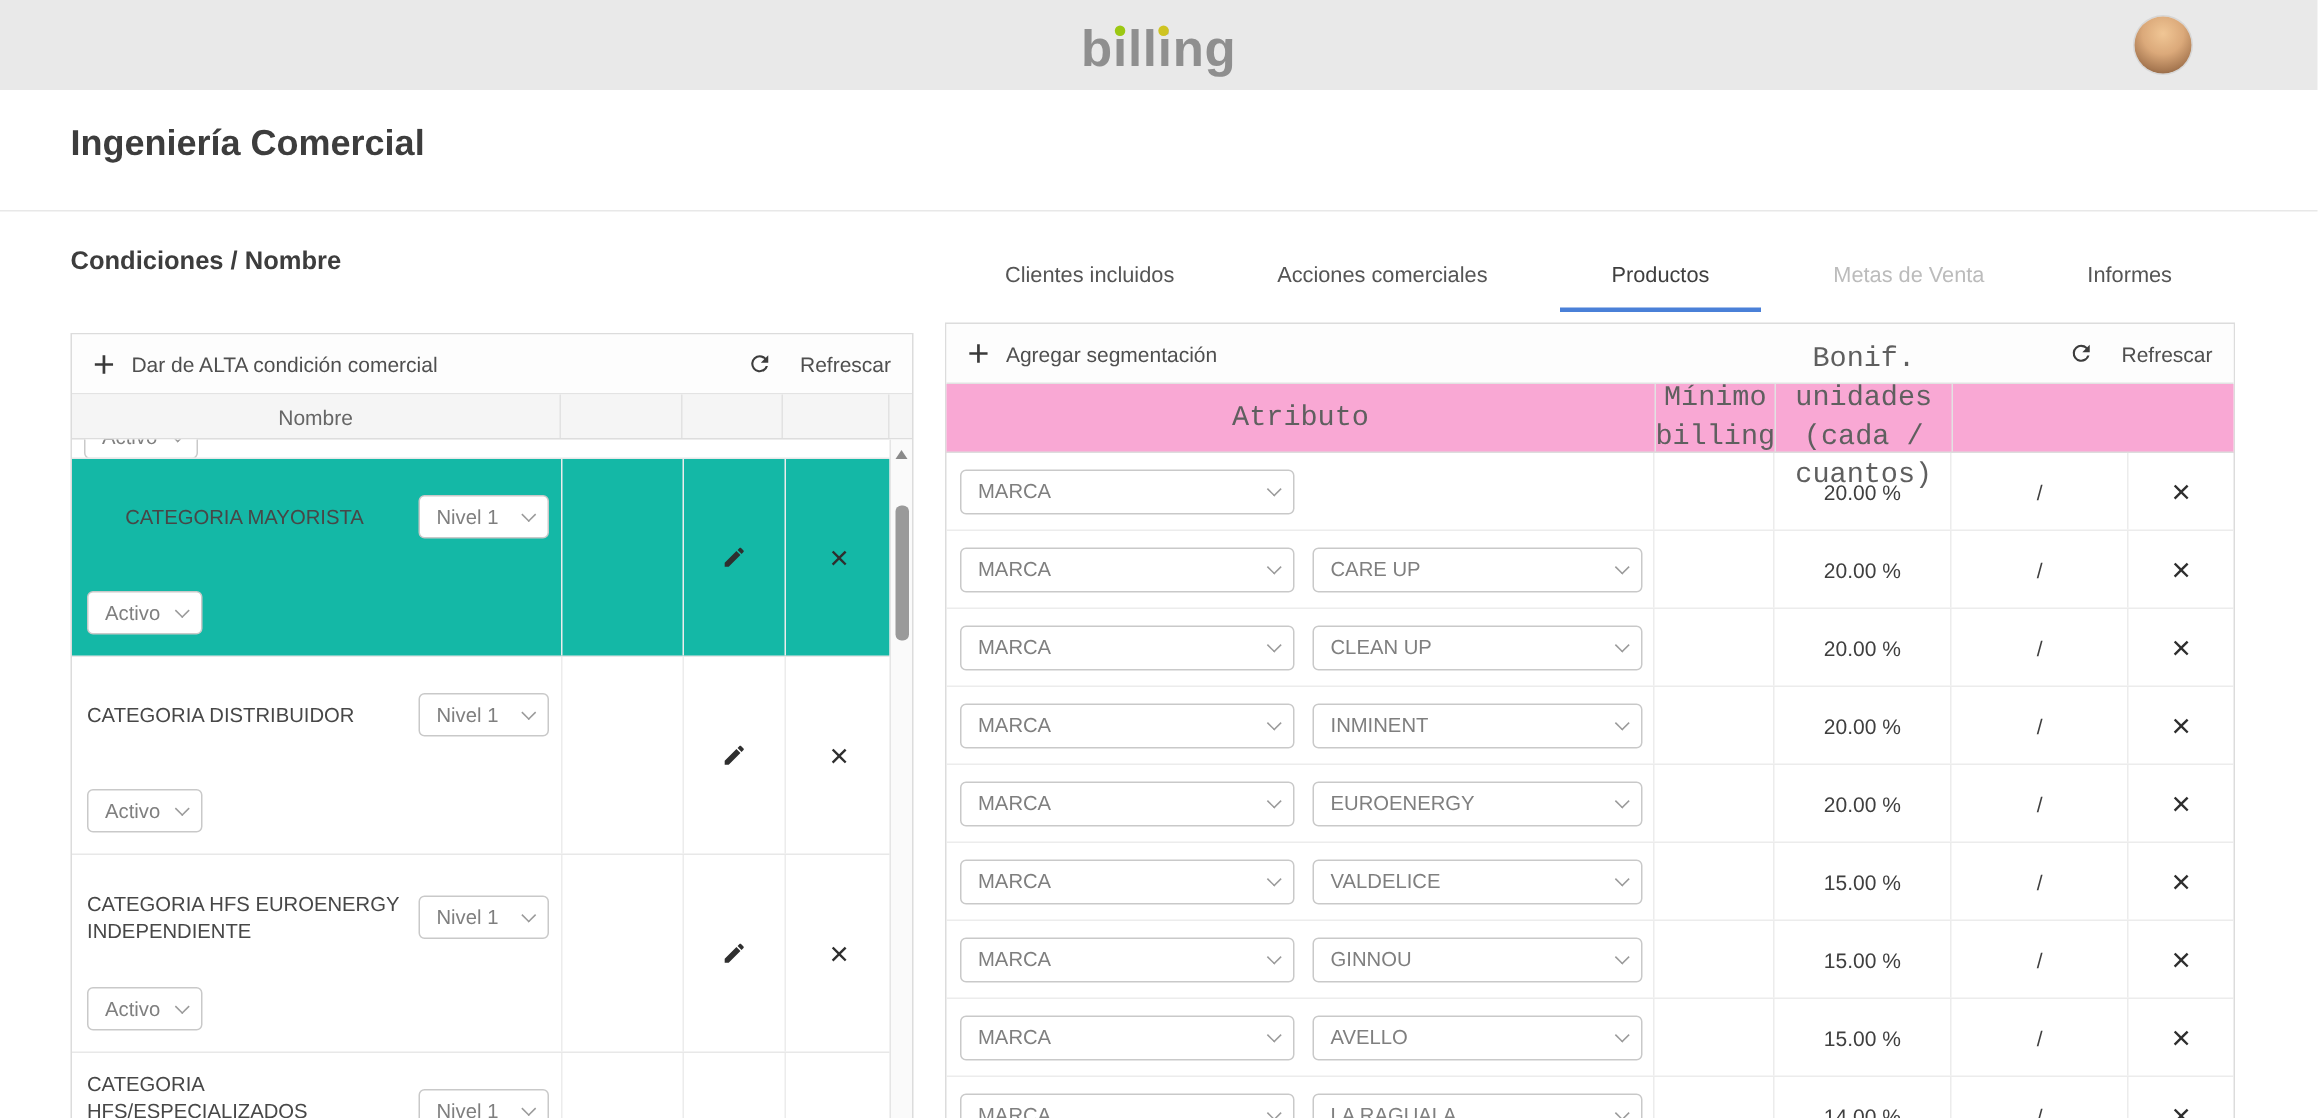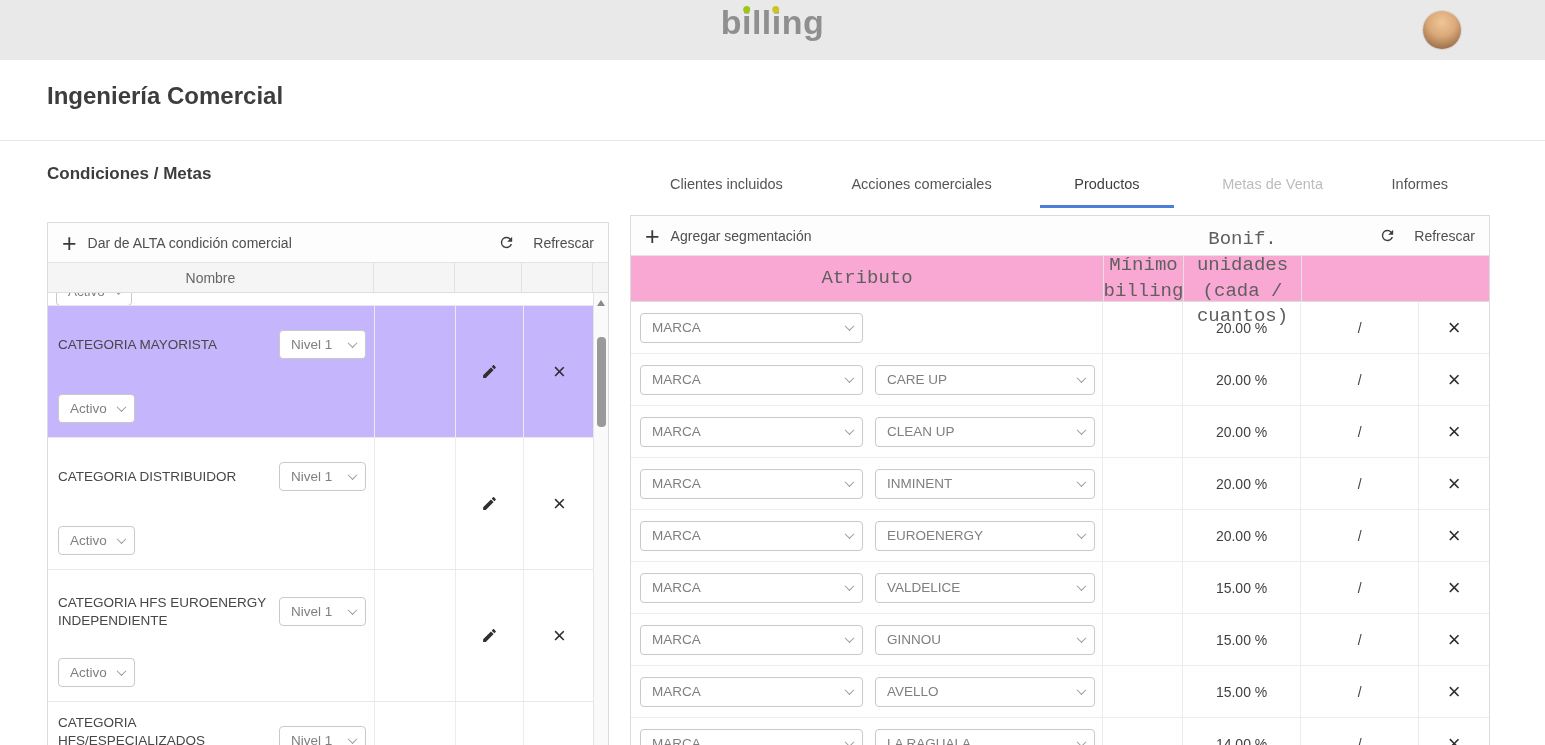--- a/index.html
+++ b/index.html
@@ -1,21 +1,21 @@
 <!DOCTYPE html>
 <html><head>
 <meta charset="utf-8">
 <style>
   * { box-sizing: border-box; margin: 0; padding: 0; }
   html, body { width: 1545px; height: 745px; overflow: hidden; background: #fff;
     font-family: "Liberation Sans", "DejaVu Sans", sans-serif; color: #444; }
 
   
   #topbar { position: absolute; left: 0; top: 0; width: 1545px; height: 60px; background: #e9e9e9; }
-  #logo-wrap { position: absolute; left: 50%; top: 3px; transform: translateX(-50%); }
+  #logo-wrap { position: absolute; left: 50%; top: 14px; transform: translateX(-50%); }
   #logo-text { font-size: 34px; font-weight: bold; color: #8f8f8f; letter-spacing: 0.5px; line-height: 38px; }
   .logo-dot { position: absolute; width: 7px; height: 7px; border-radius: 50%; top: 3px; }
   .logo-dot.d1 { left: 22px; background: #9cc813; }
   .logo-dot.d2 { left: 51px; background: #cfc421; }
   #avatar { position: absolute; right: 84px; top: 11px; width: 38px; height: 38px; border-radius: 50%;
     background: radial-gradient(circle at 50% 30%, #f0c695 0%, #dba97a 42%, #a87952 75%, #6e4b33 100%);
     box-shadow: 0 0 0 1px rgba(0,0,0,0.08); cursor: pointer; }
 
   
   #page-title { position: absolute; left: 47px; top: 82px; font-size: 24px; font-weight: bold; color: #3d3d3d; }
@@ -51,21 +51,21 @@
   #cond-header { display: flex; height: 30px; background: #f5f5f5; border-bottom: 1px solid #dddddd;
     font-size: 14px; color: #666; }
   #cond-header .hc { display: flex; align-items: center; justify-content: center; border-right: 1px solid #e2e2e2; }
   #cond-header .hc:last-child { border-right: none; }
   .hc1 { width: 327px; } .hc2 { width: 81px; } .hc3 { width: 68px; } .hc4 { width: 71px; } .hc5 { width: 15px; }
 
   #cond-body { position: relative; }
   .crow { display: flex; width: 547px; border-bottom: 1px solid #e8e8e8; height: 132px; }
   .crow.partial { height: 13px; position: relative; overflow: hidden; }
   .crow.partial .select { position: absolute; left: 8px; top: -16px; width: 76px; }
-  .crow.highlight { background: #c4b5fd; }
+  .crow.highlight { background: #14b8a6; text-align: center; }
   .cc { border-right: 1px solid #ececec; }
   .cc1 { width: 327px; display: flex; flex-direction: column; justify-content: space-between; padding: 24px 8px 14px 10px; }
   .cc2 { width: 81px; }
   .cc3 { width: 68px; display: flex; align-items: center; justify-content: center; }
   .cc4 { width: 71px; display: flex; align-items: center; justify-content: center; border-right: none; }
   .name-line { display: flex; align-items: center; justify-content: space-between; }
   .cname { font-size: 13.5px; color: #474747; width: 210px; line-height: 1.3; }
   .level-sel { width: 87px; }
   .status-sel { width: 77px; }
 
@@ -104,21 +104,21 @@
   <div id="logo-wrap">
     <span id="logo-text">billing</span>
     <span class="logo-dot d1"></span>
     <span class="logo-dot d2"></span>
   </div>
   <div id="avatar"></div>
 </div>
 
 <div id="page-title">Ingeniería Comercial</div>
 <div id="title-divider"></div>
-<div id="section-title">Condiciones / Metas</div>
+<div id="section-title">Condiciones / Nombre</div>
 
 <div id="tabs">
   <div class="tab">Clientes incluidos</div>
   <div class="tab">Acciones comerciales</div>
   <div class="tab active">Productos</div>
   <div class="tab disabled">Metas de Venta</div>
   <div class="tab">Informes</div>
 </div>
 
 <div id="left-panel" class="panel">

